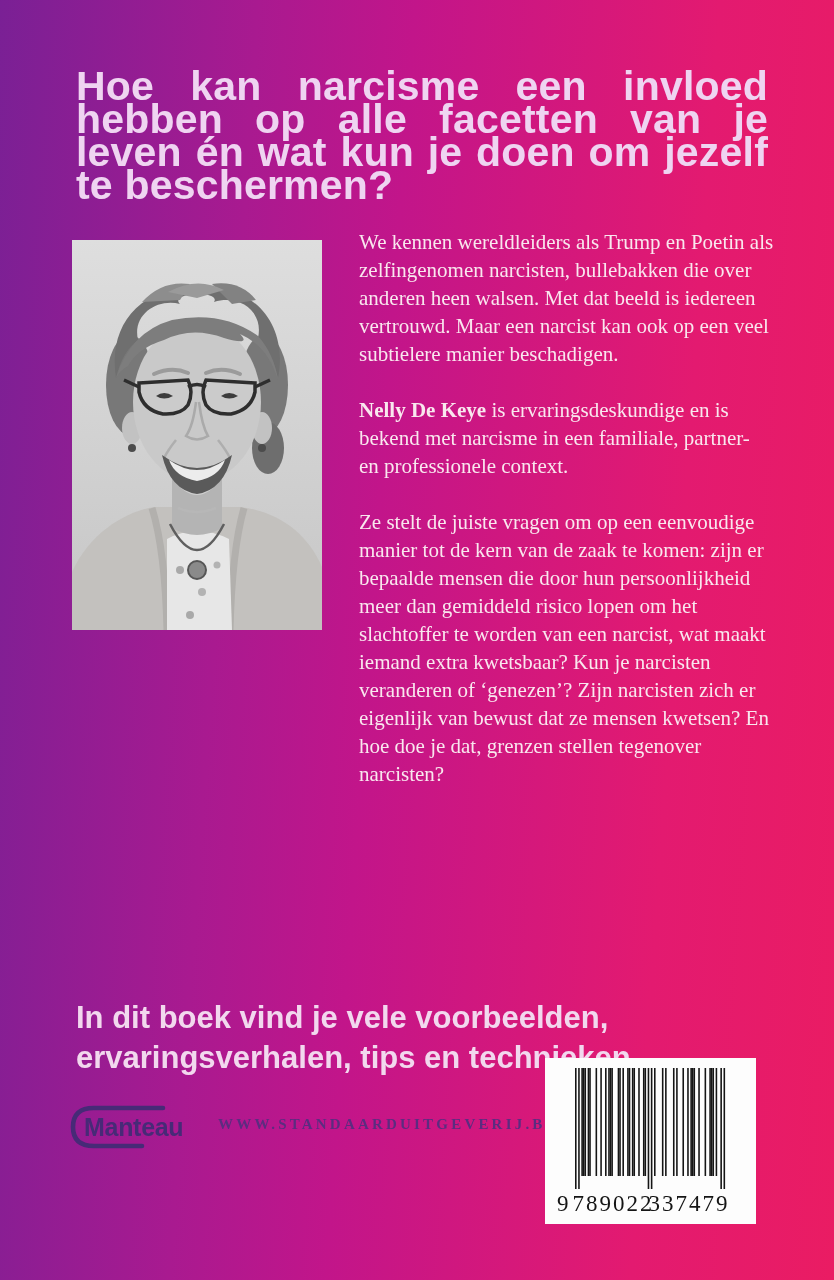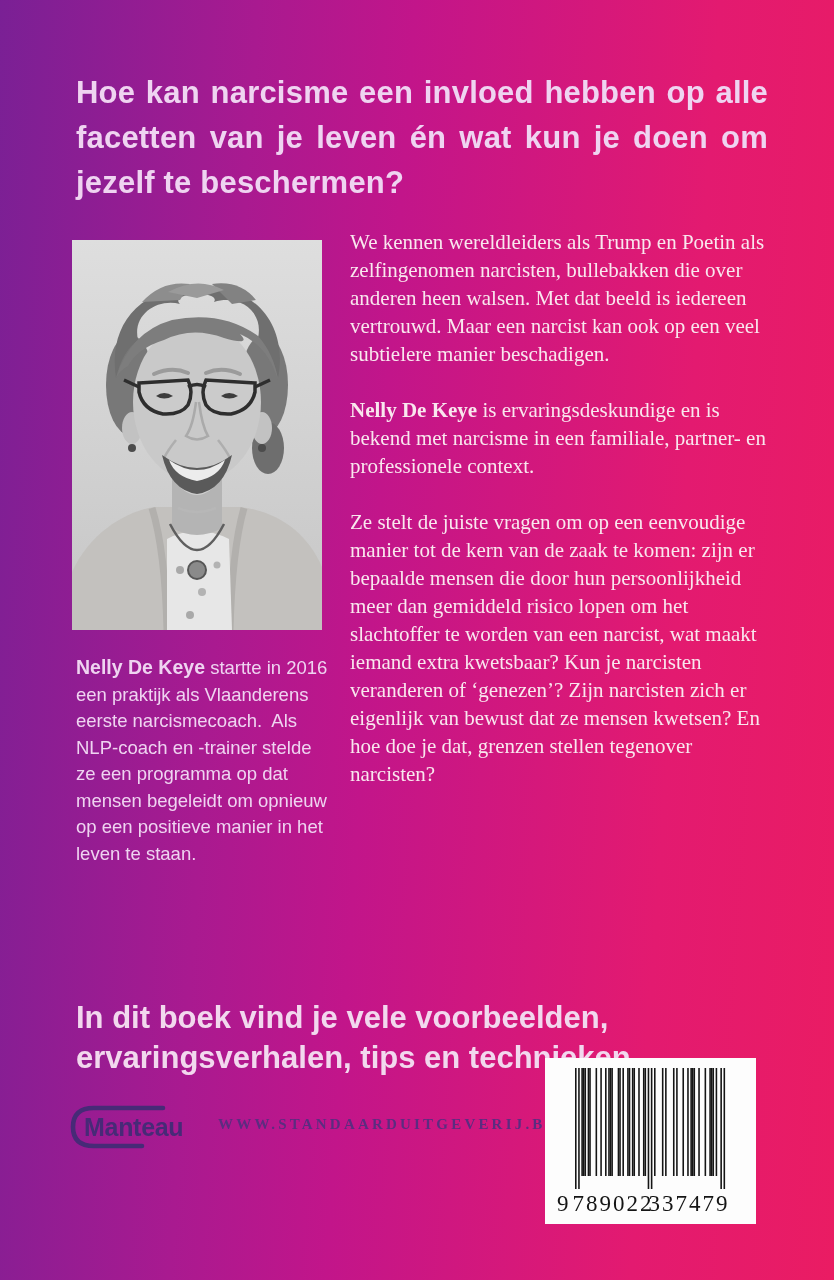--- a/index.html
+++ b/index.html
@@ -6,38 +6,38 @@
   .cover{
     position:relative;
     width:834px;height:1280px;
     margin:0 auto;
     overflow:hidden;
     background:linear-gradient(94deg,#7a2095 0%,#a91a90 28%,#c2158a 45%,#e31a70 78%,#ea1c63 100%);
     font-family:"Liberation Sans",sans-serif;
   }
   .headline{
     position:absolute;left:76px;top:70px;width:692px;
-    color:#efd4f1;font-size:31px;line-height:45px;font-weight:600;
+    color:#efd4f1;font-size:41px;line-height:33px;font-weight:600;
     letter-spacing:.2px;text-align:justify;margin:0;
   }
   .photo{
     position:absolute;left:72px;top:240px;width:250px;height:390px;
   }
   .photo svg{display:block;}
   .caption{
     position:absolute;left:76px;top:654px;width:254px;
     color:#efd4f1;font-size:18.5px;line-height:26.5px;font-weight:500;
   }
   .caption b{font-weight:700;font-size:19.5px;}
   .body-col{
     position:absolute;left:350px;top:228px;width:424px;
     color:#f9e7ee;font-family:"Liberation Serif",serif;
     font-size:21px;line-height:28px;
   }
-  .body-col p{margin:0 0 28px 0;}
+  .body-col p{margin:0 0 28px 9px;}
   .body-col b{font-weight:700;}
   .tagline{
     position:absolute;left:76px;top:998px;width:708px;
     color:#f2d8ee;font-size:31px;line-height:40px;font-weight:700;
   }
   .publisher-logo{position:absolute;left:64px;top:1101px;text-align:right;}
   .website{
     position:absolute;left:218px;top:1116px;
     font-family:"Liberation Serif",serif;font-size:15px;font-weight:700;
     letter-spacing:3.2px;color:#5c2c80;
@@ -112,23 +112,20 @@
       <path d="M90,215 Q125,241 160,215 Q152,250 125,254 Q98,250 90,215 Z" fill="#5a5a5a"></path>
       <path d="M97,220 Q125,240 153,220 Q147,237 125,241 Q103,237 97,220 Z" fill="#ececec"></path>
 
       <path d="M106,268 Q125,276 144,268" stroke="#b7b7b7" stroke-width="2.5" fill="none"></path>
 
       <path d="M98,284 Q125,336 152,284" stroke="#5f5f5f" stroke-width="2.5" fill="none"></path>
       <circle cx="125" cy="330" r="9" fill="#8a8a8a" stroke="#565656" stroke-width="2"></circle>
     </svg>
   </div>
 
-  <div class="caption">
-    <b>Nelly De Keye</b><span> startte in 2016 een praktijk als Vlaanderens eerste narcismecoach.&nbsp; Als NLP-coach en -trainer stelde ze een programma op dat mensen begeleidt om opnieuw op een positieve manier in het leven te staan.</span>
-  </div>
 
   <div class="body-col">
     <p>We kennen wereldleiders als Trump en Poetin als zelfingenomen narcisten, bullebakken die over anderen heen walsen. Met dat beeld is iedereen vertrouwd. Maar een narcist kan ook op een veel subtielere manier beschadigen.</p>
     <p><b>Nelly De Keye</b><span> is ervaringsdeskundige en is bekend met narcisme in een familiale, partner- en professionele context.</span><br></p>
     <p>Ze stelt de juiste vragen om op een eenvoudige manier tot de kern van de zaak te komen: zijn er bepaalde mensen die door hun persoonlijkheid meer dan gemiddeld risico lopen om het slachtoffer te worden van een narcist, wat maakt iemand extra kwetsbaar? Kun je narcisten veranderen of ‘genezen’? Zijn narcisten zich er eigenlijk van bewust dat ze mensen kwetsen? En hoe doe je dat, grenzen stellen tegenover narcisten?</p>
   </div>
 
   <div class="tagline">In dit boek vind je vele voorbeelden, ervaringsverhalen, tips en technieken</div>
 
   <div class="publisher-logo">

